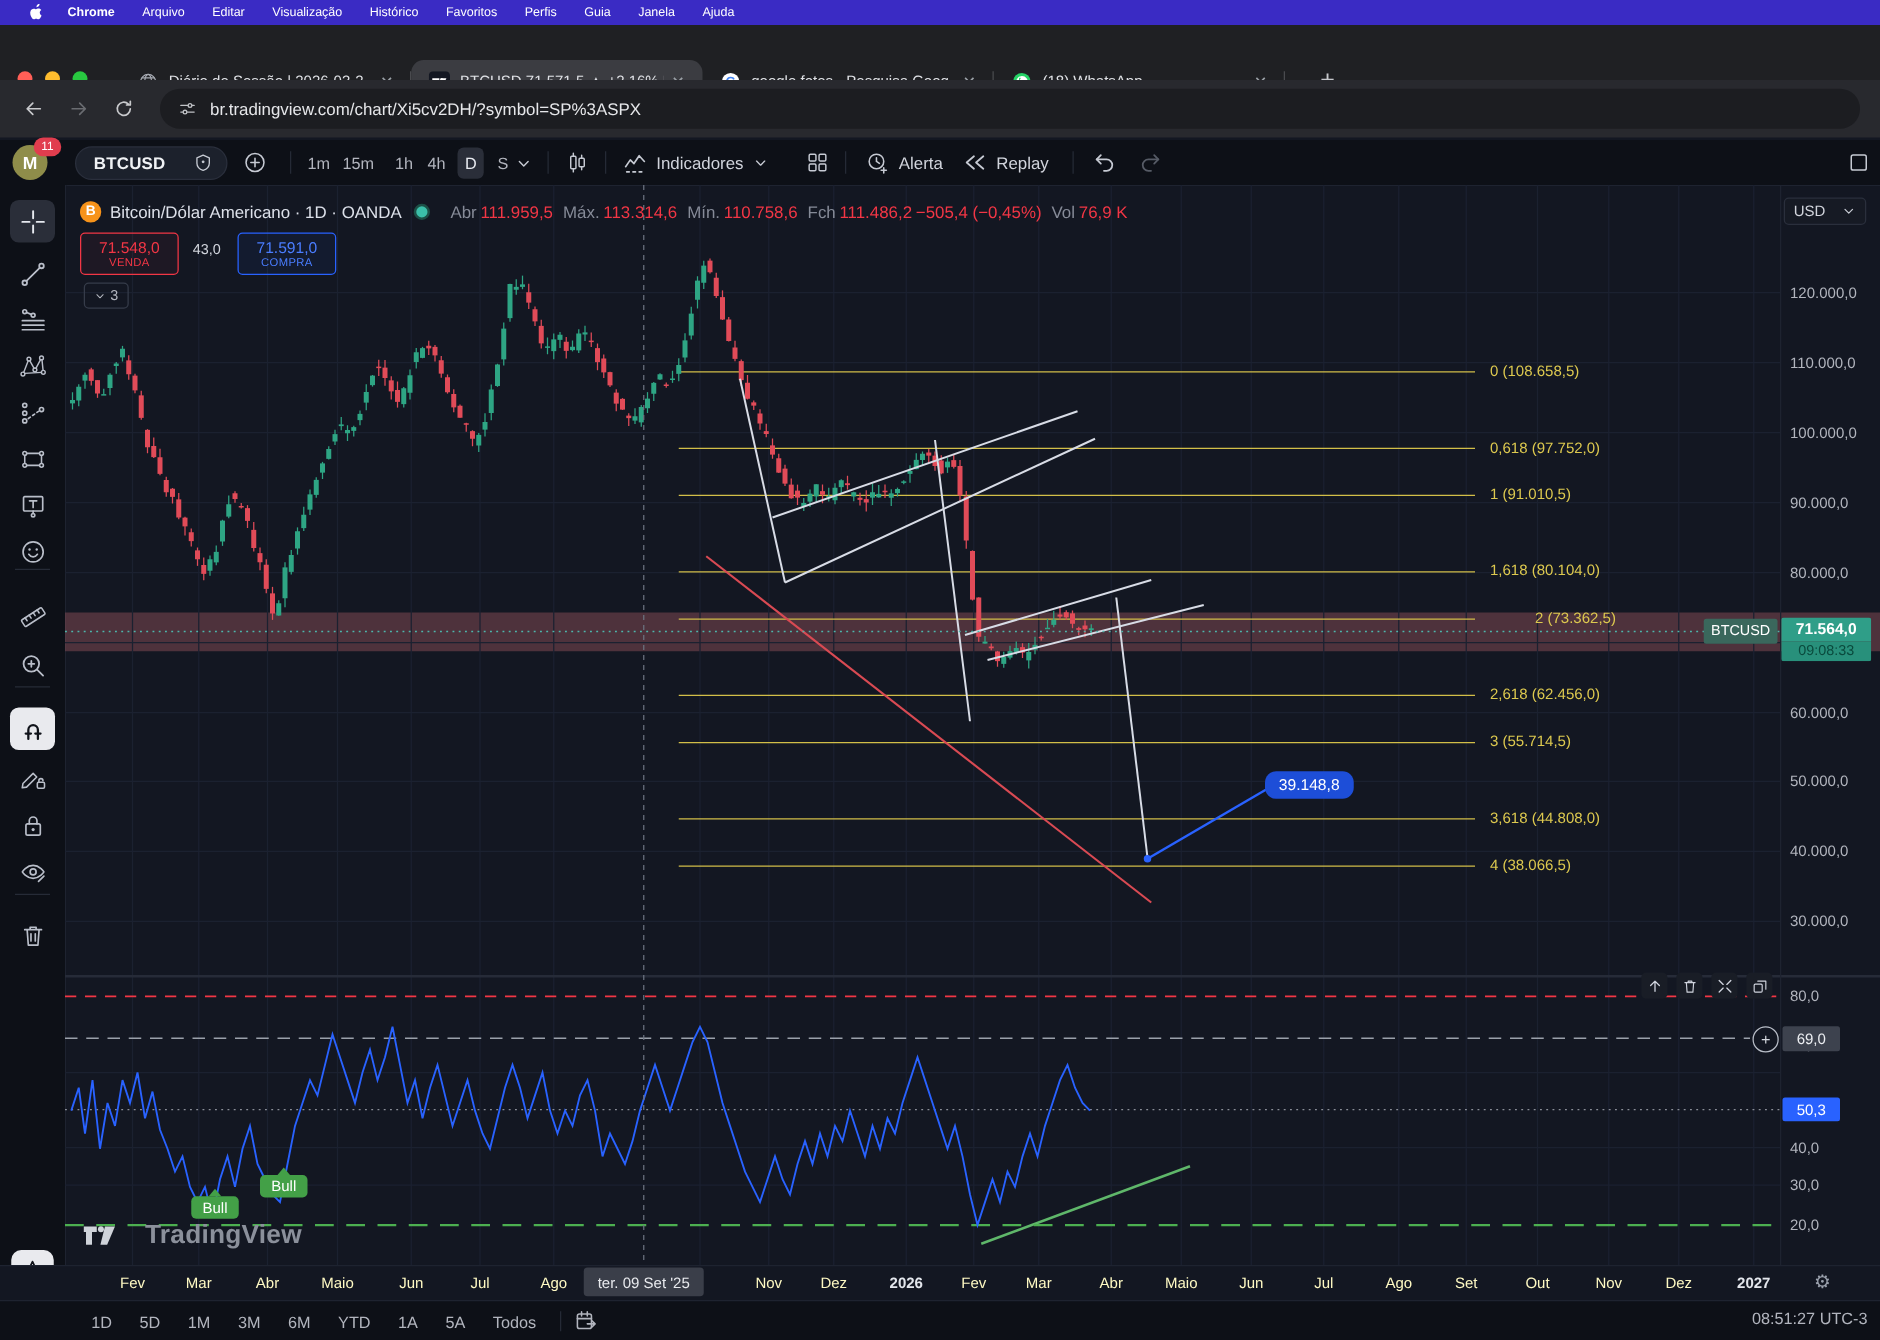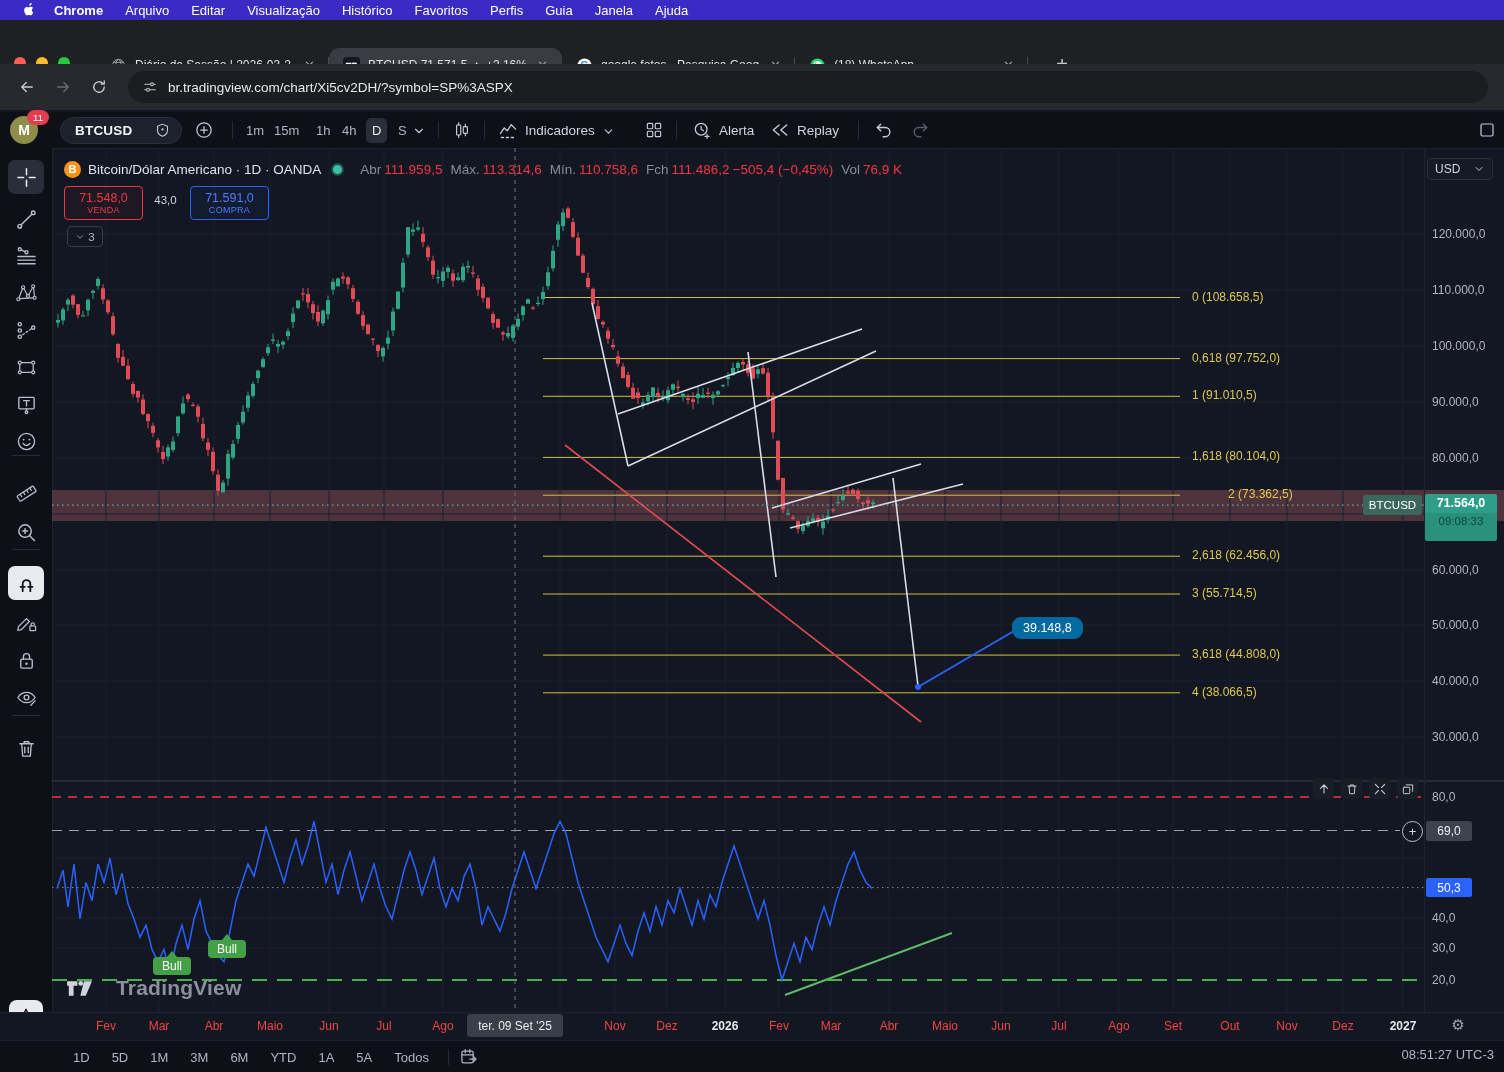--- a/index.html
+++ b/index.html
@@ -1,19 +1,19 @@
 <!DOCTYPE html>
 <html><head>
 <meta charset="utf-8">
 <style>
   html,body{margin:0;padding:0;background:#000;font-family:"Liberation Sans",sans-serif;}
   #stage{position:relative;width:1504px;height:1072px;overflow:hidden;background:#131722;-webkit-font-smoothing:antialiased;}
   .abs{position:absolute;}
   
-  #menubar{left:0;top:0;width:1504px;height:20px;background:#3a2bc4;display:flex;align-items:center;color:#fff;font-size:13px;}
+  #menubar{left:0;top:0;width:1504px;height:20px;background:#3a2bc4;display:flex;align-items:center;color:#fff;font-size:10px;}
   #apple-logo{width:14px;height:14px;margin-left:22px;margin-right:18px;color:#fff;}
   .menu-item{margin-right:22px;color:#fff;}
   .menu-item.bold{font-weight:bold;}
   
   #tabbar{left:0;top:20px;width:1504px;height:44px;background:#1f2023;}
   .light{position:absolute;top:37px;width:12px;height:12px;border-radius:50%;}
   #tabs{position:absolute;left:96px;top:28px;height:36px;display:flex;}
   .tab{width:233px;height:34px;display:flex;align-items:center;border-radius:10px 10px 0 0;padding:0 8px;box-sizing:border-box;position:relative;}
   .tab.active{background:#3b3c41;}
   .tab:not(.active):after{content:"";position:absolute;right:0;top:9px;height:16px;width:1px;background:#4a4b4f;}
@@ -66,38 +66,38 @@
   #buy-btn{left:190px;border:1px solid #2962ff;color:#4a7dff;background:rgba(41,98,255,.06);}
   .trade-btn .p{font-size:12.5px;}
   .trade-btn .l{font-size:9px;letter-spacing:.3px;}
   #spread{left:141px;top:194px;width:49px;text-align:center;color:#d1d4dc;font-size:11.5px;}
   #objects-btn{left:67px;top:226px;width:34px;height:19px;border:1px solid #363c4a;border-radius:4px;display:flex;align-items:center;justify-content:center;gap:3px;color:#b2b5be;font-size:11.5px;}
   #objects-btn .g{width:10px;height:10px;}
   
   #sym-chip{left:1363px;top:495px;width:59px;height:20px;background:#3a675c;color:#fff;font-size:11.5px;display:flex;align-items:center;justify-content:center;border-radius:2px;}
   #price-chip{left:1425px;top:494px;width:72px;border-radius:2px;overflow:hidden;text-align:center;}
   #price-chip .p{background:#2f9e88;color:#fff;font-size:12.5px;font-weight:bold;height:19px;line-height:19px;}
-  #price-chip .c{background:#28907b;color:#0a4a3d;font-size:11.5px;height:28px;line-height:16px;}
-  #target-chip{left:1012px;top:617px;padding:4px 11px;background:#0369a1;color:#fff;font-size:12.5px;border-radius:9px;}
+  #price-chip .c{background:#28907b;color:#0a4a3d;font-size:11.5px;height:16px;line-height:16px;}
+  #target-chip{left:1012px;top:617px;padding:4px 11px;background:#1d4ed8;color:#fff;font-size:12.5px;border-radius:9px;}
   
   .chip{position:absolute;left:1426px;width:46px;height:20px;border-radius:2px;font-size:12px;display:flex;align-items:center;justify-content:center;}
   #chip-69{background:#3d424e;color:#eceef2;}
   #chip-50{background:#2962ff;color:#fff;height:19px;}
   #plus-circle{left:1402px;top:821px;width:19px;height:19px;border:1.5px solid #b9bec8;border-radius:50%;color:#d5d8df;font-size:13px;display:flex;align-items:center;justify-content:center;background:#131722;}
   #pane-buttons{left:1313px;top:778px;display:flex;gap:7px;}
   .pane-btn{width:21px;height:21px;background:#191d26;border-radius:4px;color:#cfd3dd;display:flex;align-items:center;justify-content:center;}
   .pane-btn .g{width:14px;height:14px;}
   .bull{position:absolute;background:#43a047;color:#fff;font-size:12px;border-radius:4px;padding:2px 9px;}
   .bull:before{content:"";position:absolute;top:-6px;left:50%;margin-left:-5px;border-left:5px solid transparent;border-right:5px solid transparent;border-bottom:6px solid #43a047;}
   
   #watermark{left:66px;top:976px;display:flex;align-items:center;gap:23px;color:#8b909b;}
   #watermark .txt{font-size:21px;font-weight:bold;letter-spacing:.2px;}
   
   #time-axis{left:0;top:1012px;width:1504px;height:28px;background:#131722;border-top:1px solid #1e2330;}
-  .month{position:absolute;top:1019px;color:#ef4444;font-size:12px;transform:translateX(-50%);}
+  .month{position:absolute;top:1019px;color:#fef9c3;font-size:12px;transform:translateX(-50%);}
   .month.year{color:#e3e6ec;font-weight:bold;}
   #cross-tip{left:467px;top:1014px;width:96px;height:23px;background:#3a3e49;border-radius:3px;color:#e8eaee;font-size:12px;display:flex;align-items:center;justify-content:center;}
   #axis-gear{left:1448px;top:1015px;width:20px;height:20px;color:#9aa0ac;font-size:15px;display:flex;align-items:center;justify-content:center;}
   
   #bottombar{left:0;top:1040px;width:1504px;height:32px;background:#0d1017;border-top:1px solid #1e2330;display:flex;align-items:center;}
   .range-btn{color:#b2b5be;font-size:13px;margin-right:8px;padding:3px 7px;border-radius:4px;}
   #range-sep{width:1px;height:16px;background:#252a36;margin:0 10px 0 4px;}
   #goto-date{width:20px;height:20px;color:#b2b5be;}
   #clock{position:absolute;right:10px;top:1047px;color:#b2b5be;font-size:13px;}
   #star-btn{left:9px;top:1000px;width:34px;height:34px;background:#e9eaee;border-radius:8px;color:#10131a;display:flex;align-items:center;justify-content:center;}

